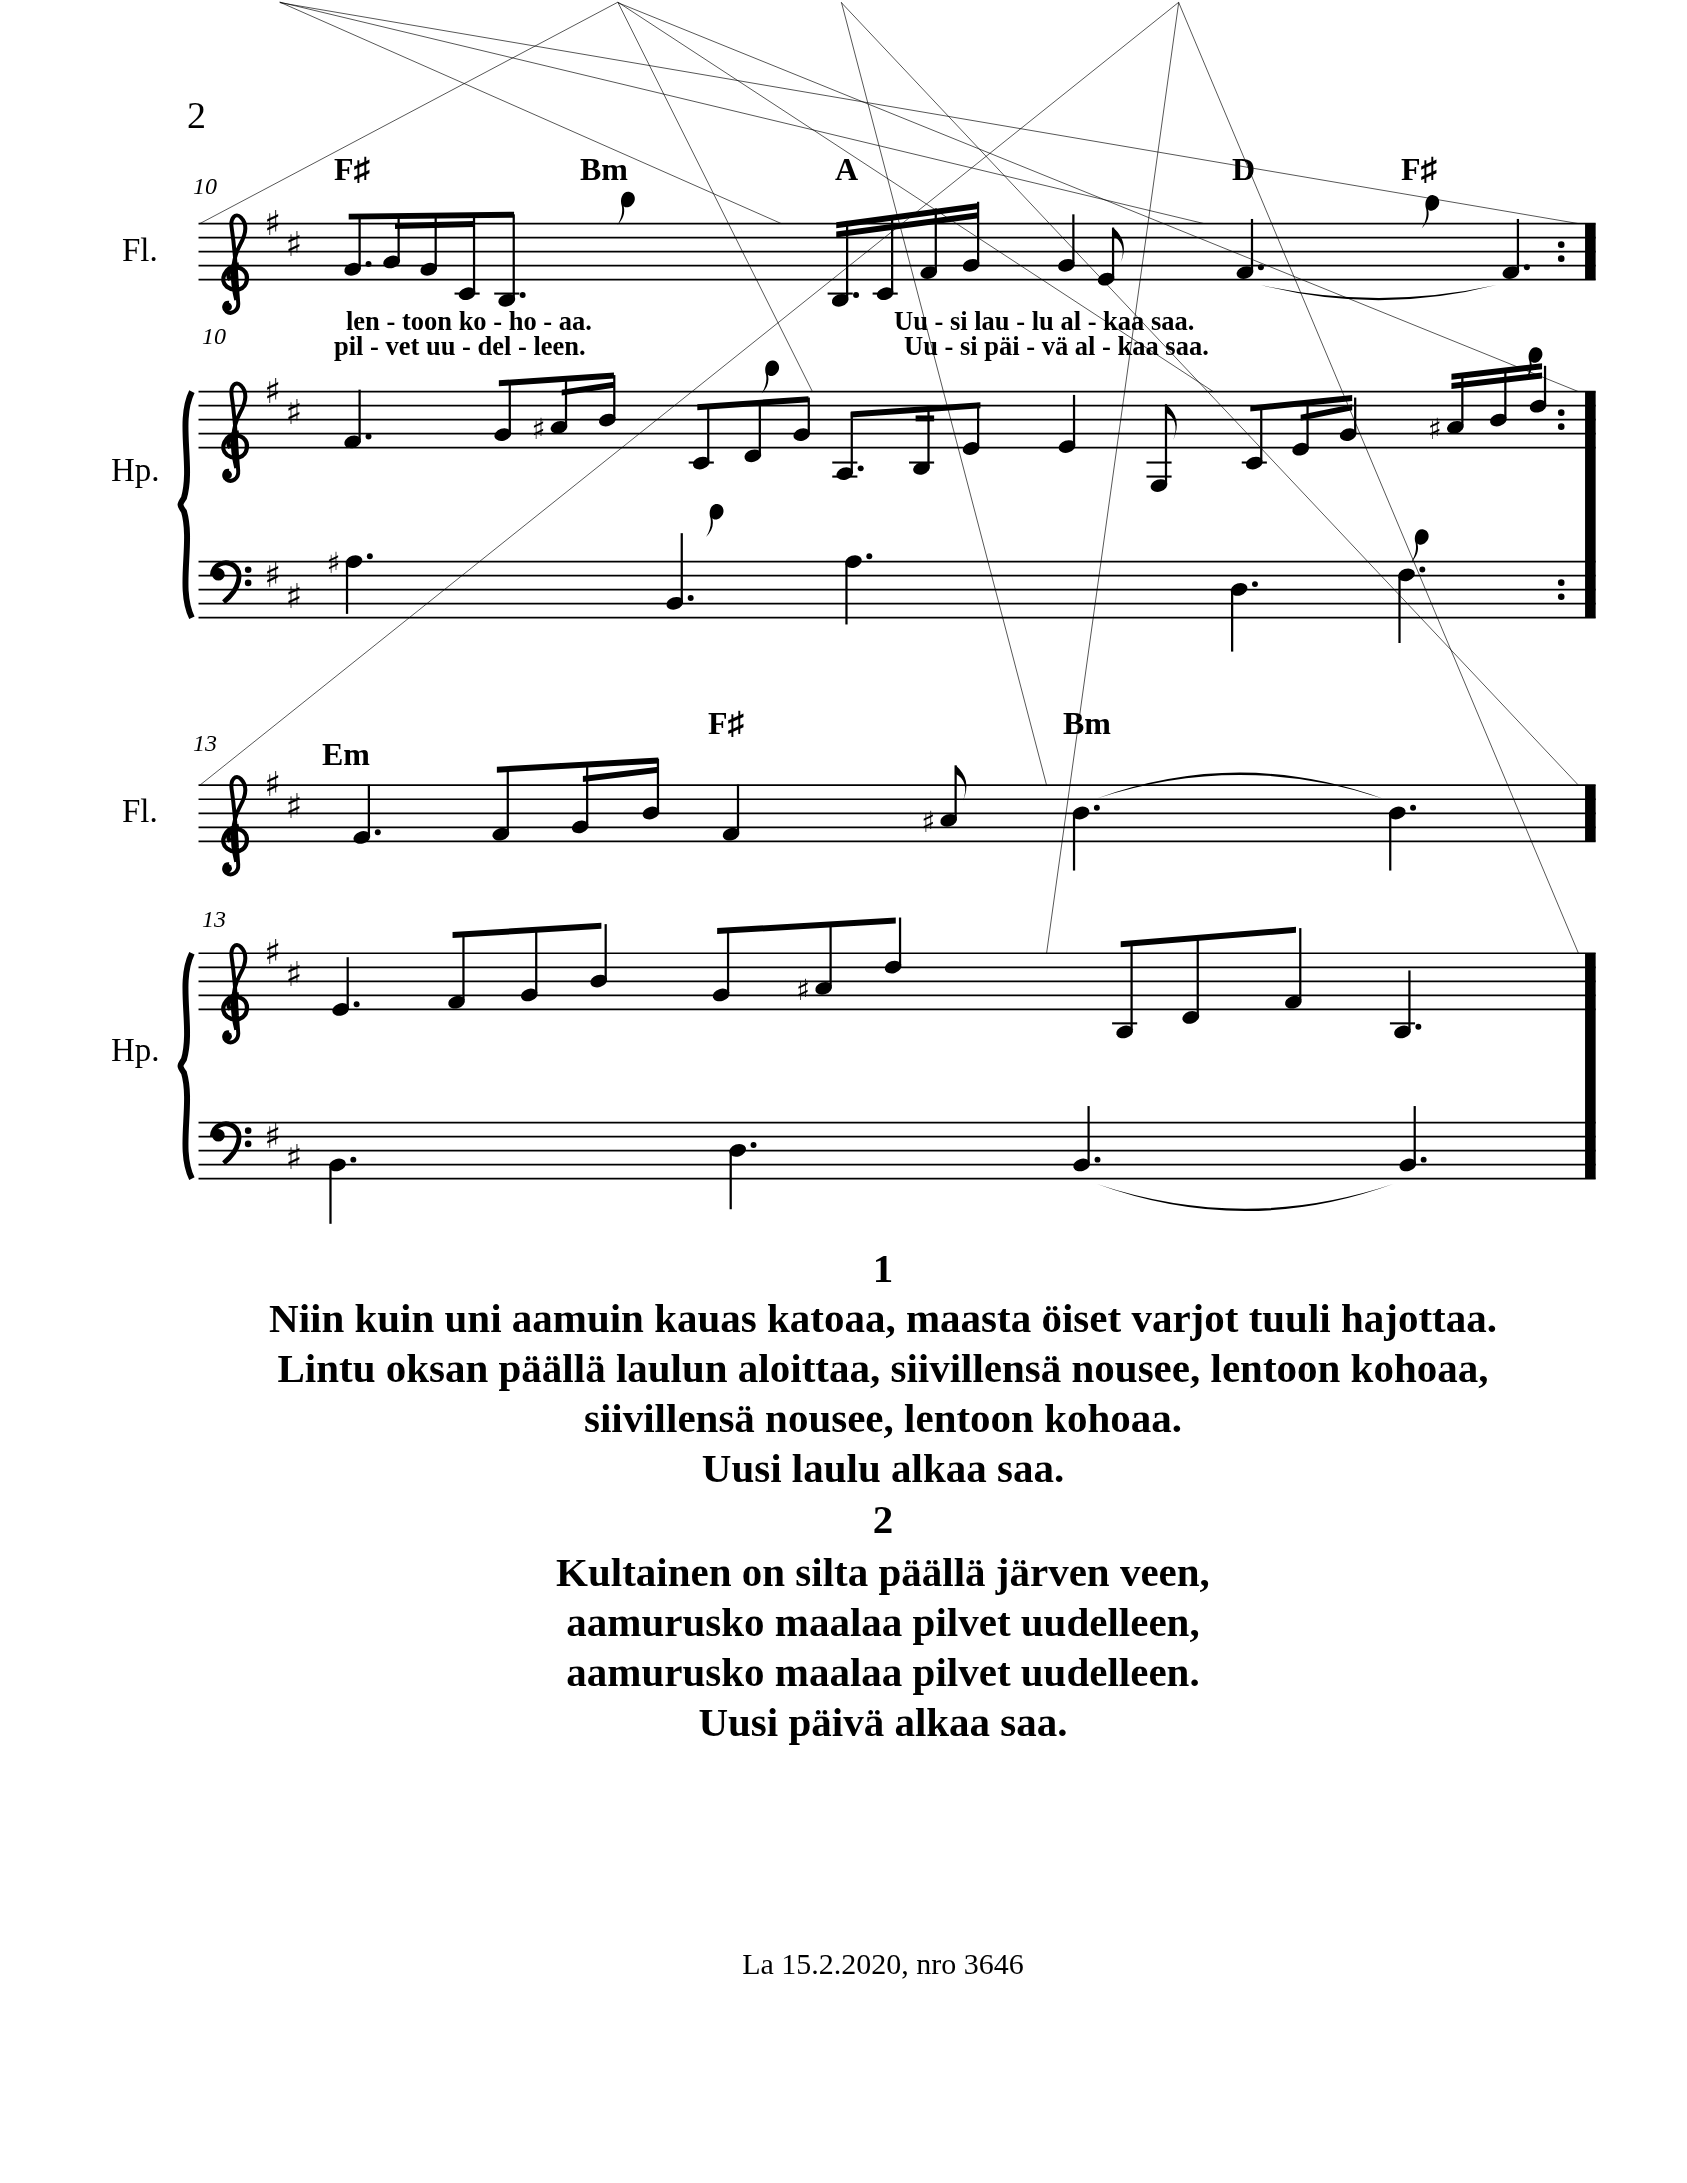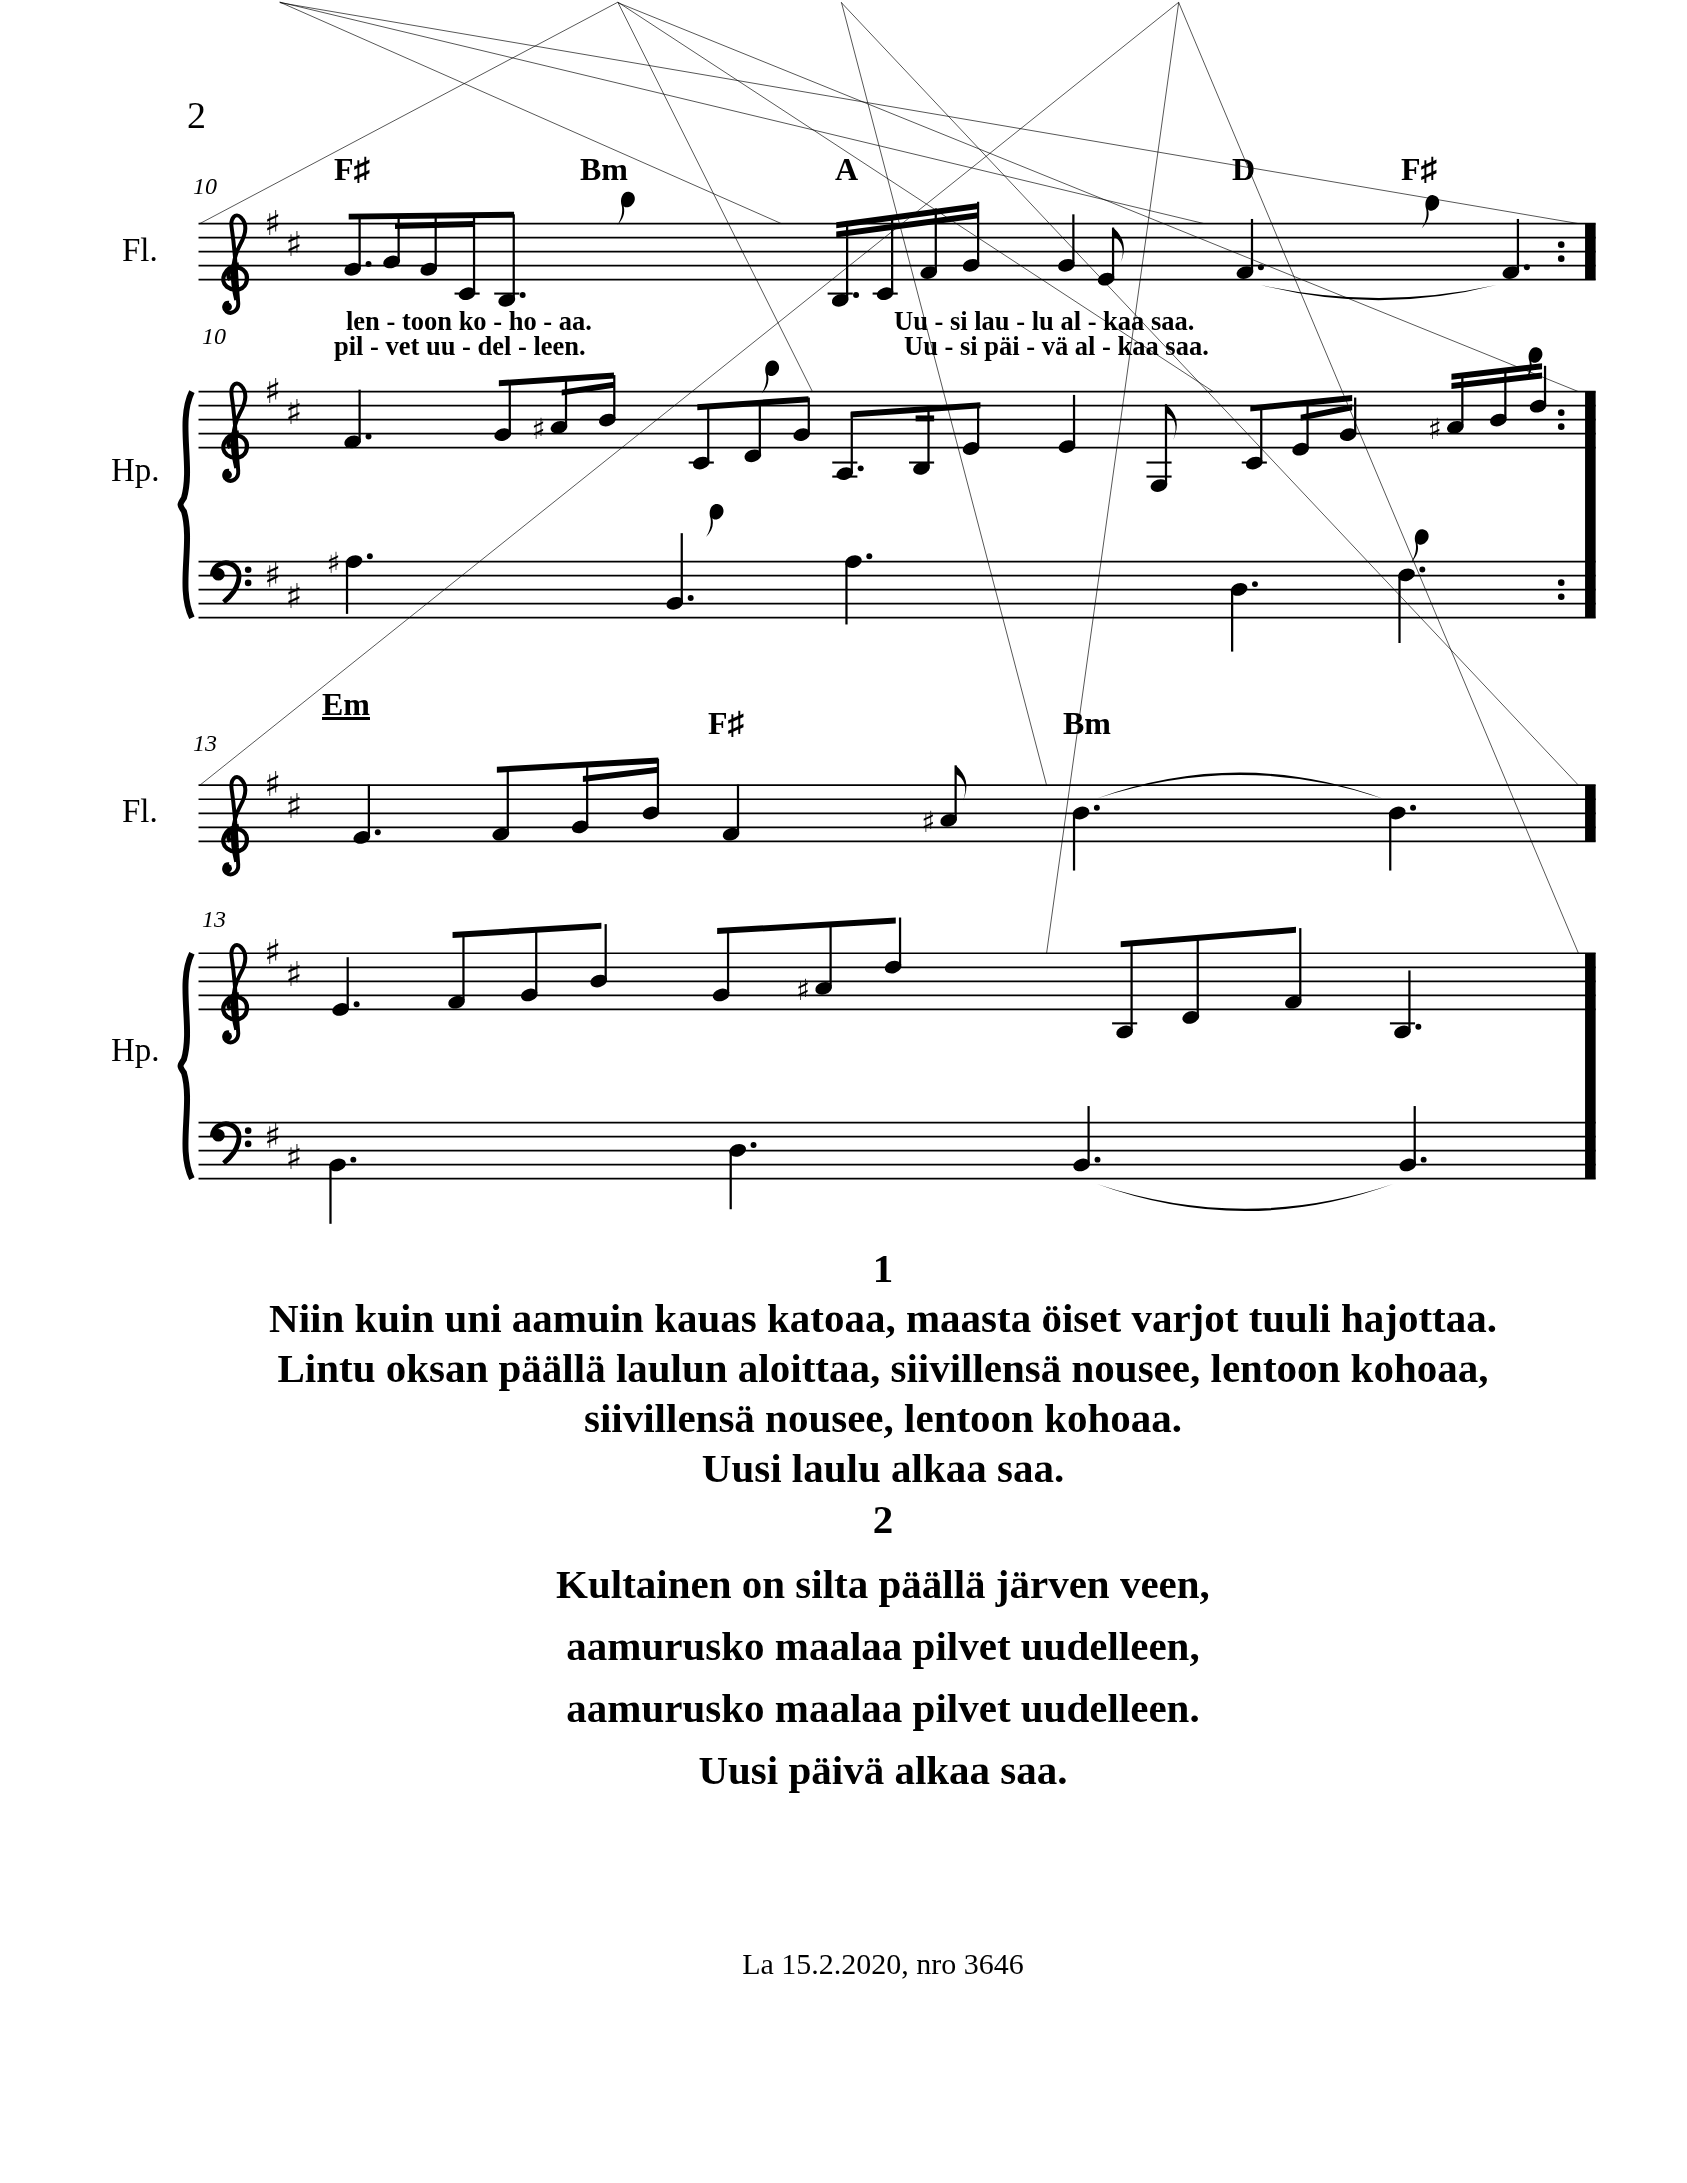--- a/index.html
+++ b/index.html
@@ -8,21 +8,21 @@
   .abs{position:absolute;white-space:nowrap;}
   .chord{font-size:32px;font-weight:bold;font-family:"Liberation Serif","DejaVu Serif","DejaVu Sans",serif;}
   .lyric{font-size:26.5px;font-weight:bold;}
   .mnum{font-size:24px;font-style:italic;}
   .ilabel{font-size:33px;}
   .pagenum{font-size:38px;}
   .verse-wrap{left:185px;width:1396px;text-align:center;}
   .vhead{font-size:41px;font-weight:bold;}
   .vline{font-size:41px;font-weight:bold;}
   .v1 .vline{line-height:50px;}
-  .v2 .vline{line-height:50px;margin-top:12px;}
+  .v2 .vline{line-height:50px;}
   .footer{font-size:30px;font-weight:normal;}
   svg{position:absolute;left:0;top:0;}
 </style>
 </head>
 <body>
 
 <div id="page">
 
   <svg id="notation" width="1687" height="2183" viewBox="0 0 2550 3300">
       <line x1="300" y1="338" x2="2412" y2="338" stroke="#000" stroke-width="2.6"></line>
@@ -335,21 +335,21 @@
   <div class="abs mnum" style="left:202px;top:323px;">10</div>
   <div class="abs mnum" style="left:193px;top:730px;">13</div>
   <div class="abs mnum" style="left:202px;top:906px;">13</div>
 
   <div class="abs chord" style="left:334px;top:151px;">F♯</div>
   <div class="abs chord" style="left:580px;top:151px;">Bm</div>
   <div class="abs chord" style="left:835px;top:151px;">A</div>
   <div class="abs chord" style="left:1232px;top:151px;">D</div>
   <div class="abs chord" style="left:1401px;top:151px;">F♯</div>
 
-  <div class="abs chord" style="left:322px;top:686px;text-decoration:underline;">Em</div>
+  <div class="abs chord" style="left:322px;top:736px;">Em</div>
   <div class="abs chord" style="left:708px;top:705px;">F♯</div>
   <div class="abs chord" style="left:1063px;top:705px;">Bm</div>
 
   <div class="abs lyric" style="left:334px;top:306px;margin-left:12px;">len - toon ko - ho - aa.</div>
   <div class="abs lyric" style="left:334px;top:331px;">pil - vet uu - del - leen.</div>
   <div class="abs lyric" style="left:894px;top:306px;">Uu - si lau - lu al - kaa saa.</div>
   <div class="abs lyric" style="left:892px;top:331px;margin-left:12px;">Uu - si päi - vä al - kaa saa.</div>
 
   <div class="abs verse-wrap vhead" style="top:1244px;">1</div>
   <div class="abs verse-wrap v1" style="top:1293px;">

